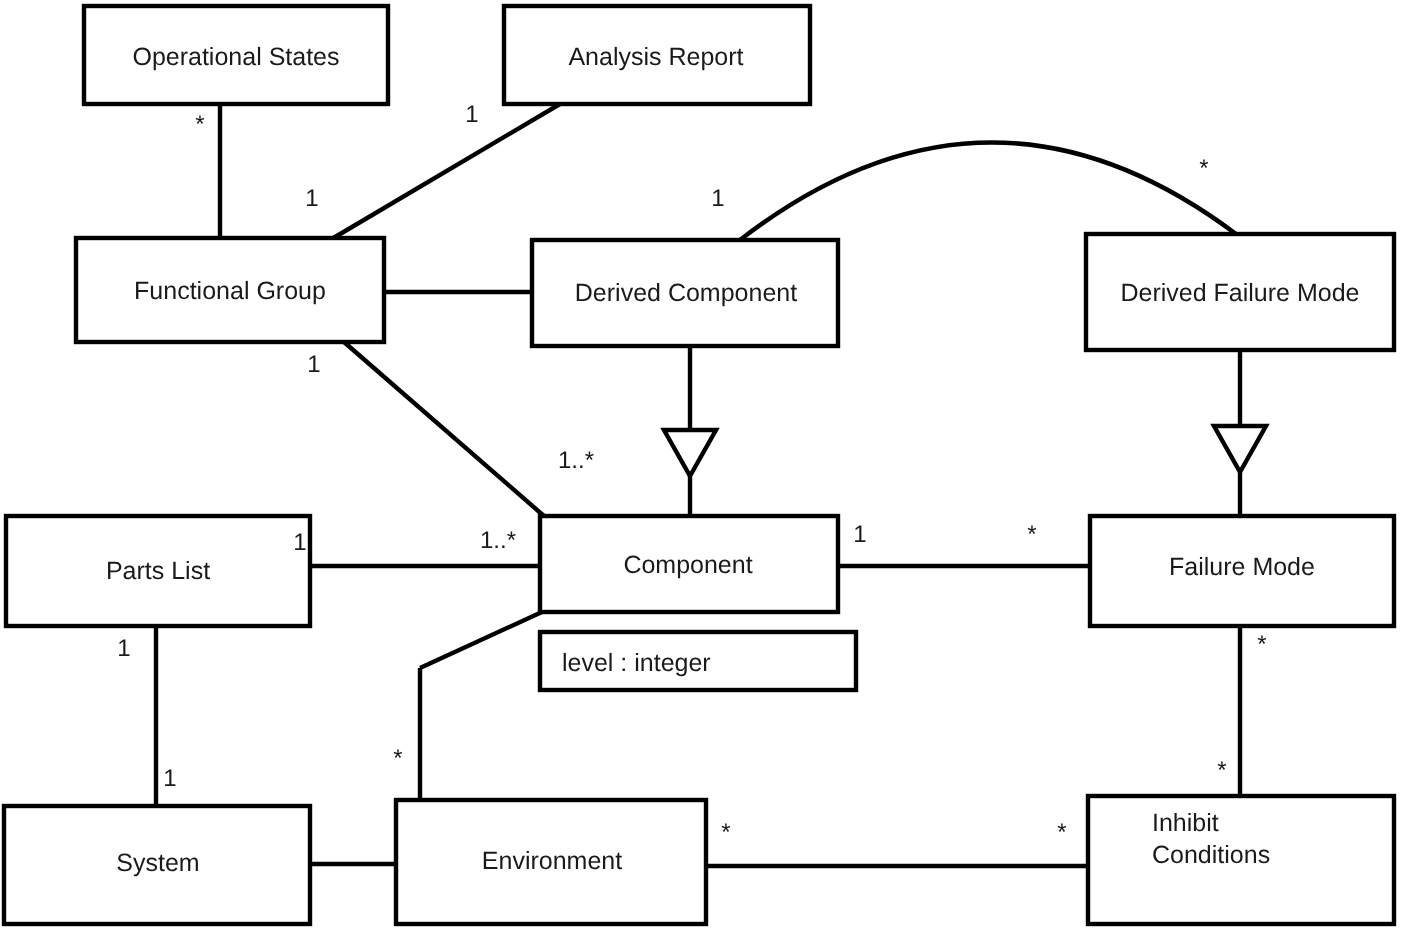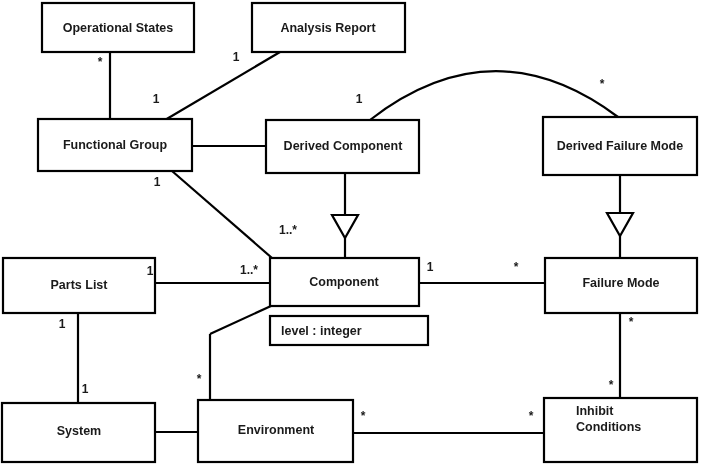--- a/index.html
+++ b/index.html
@@ -7,21 +7,20 @@
     padding: 0;
     background: #ffffff;
   }
   #diagram-root {
     position: relative;
     width: 702px;
     height: 464px;
     background: #ffffff;
     font-family: "Liberation Sans", sans-serif;
     overflow: hidden;
-    font-weight: bold;
   }
   svg#uml-canvas {
     position: absolute;
     left: 0;
     top: 0;
     width: 702px;
     height: 464px;
   }
   .cls-box {
     fill: #ffffff;

